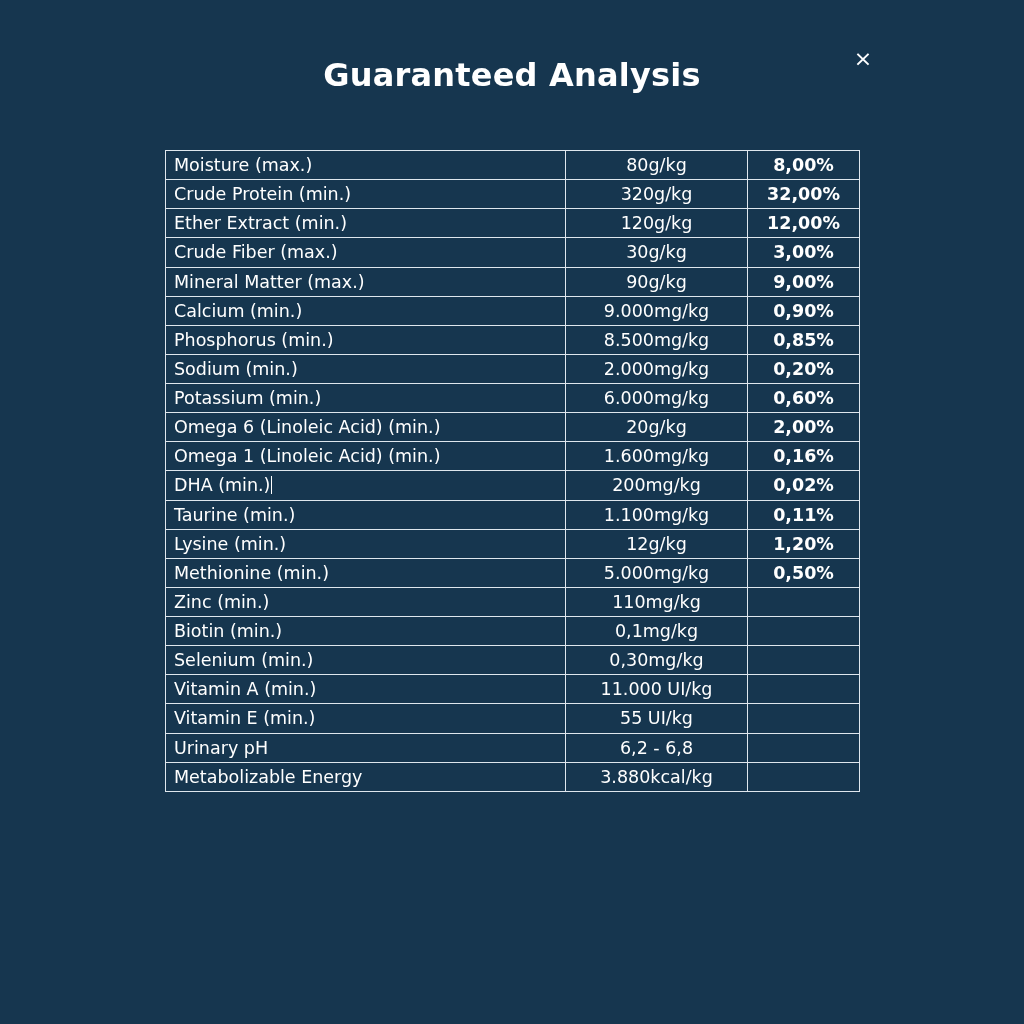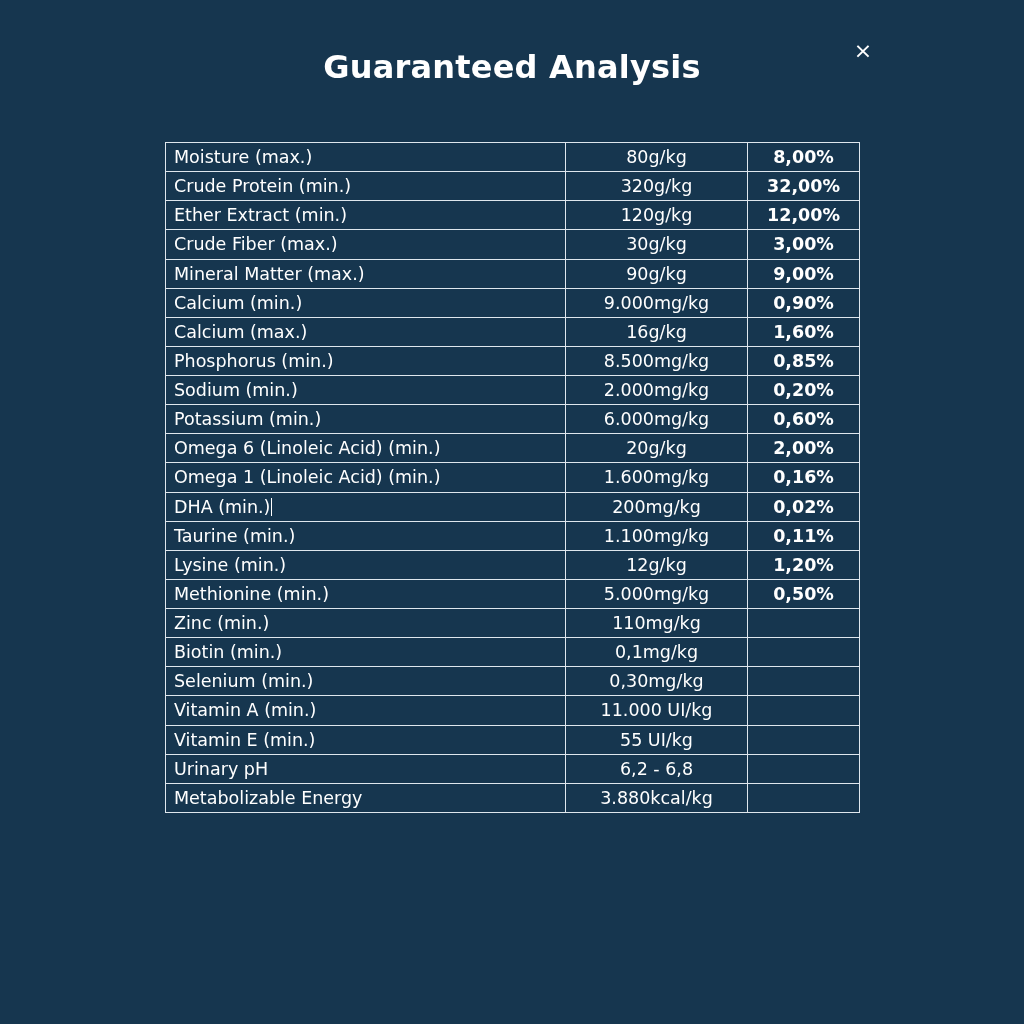--- a/index.html
+++ b/index.html
@@ -36,21 +36,21 @@
     border: none;
     cursor: pointer;
     font-family: "DejaVu Sans", sans-serif;
   }
   .title {
     text-align: center;
     font-size: 32px;
     font-weight: bold;
     letter-spacing: 0.2px;
     padding-top: 44px;
-    margin: 4px;
+    margin: 12px;
     color: #ffffff;
     font-family: "DejaVu Sans", sans-serif;
   }
   .table-wrap {
     margin: 56px auto 0 auto;
     width: 694px;
   }
   table.analysis {
     border-collapse: collapse;
     width: 100%;
@@ -126,25 +126,20 @@
             <td class="col-name">Mineral Matter (max.)</td>
             <td class="col-metric">90g/kg</td>
             <td class="col-percent">9,00%</td>
           </tr>
           <tr>
             <td class="col-name">Calcium (min.)</td>
             <td class="col-metric">9.000mg/kg</td>
             <td class="col-percent">0,90%</td>
           </tr>
           <tr>
-            <td class="col-name">Calcium (max.)</td>
-            <td class="col-metric">16g/kg</td>
-            <td class="col-percent">1,60%</td>
-          </tr>
-          <tr>
             <td class="col-name">Phosphorus (min.)</td>
             <td class="col-metric">8.500mg/kg</td>
             <td class="col-percent">0,85%</td>
           </tr>
           <tr>
             <td class="col-name">Sodium (min.)</td>
             <td class="col-metric">2.000mg/kg</td>
             <td class="col-percent">0,20%</td>
           </tr>
           <tr>

